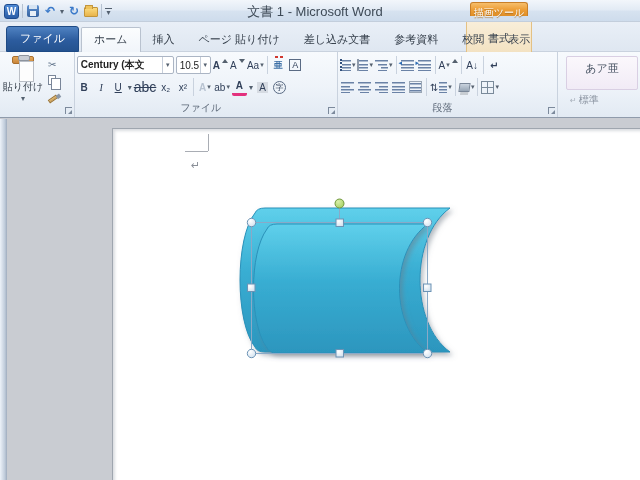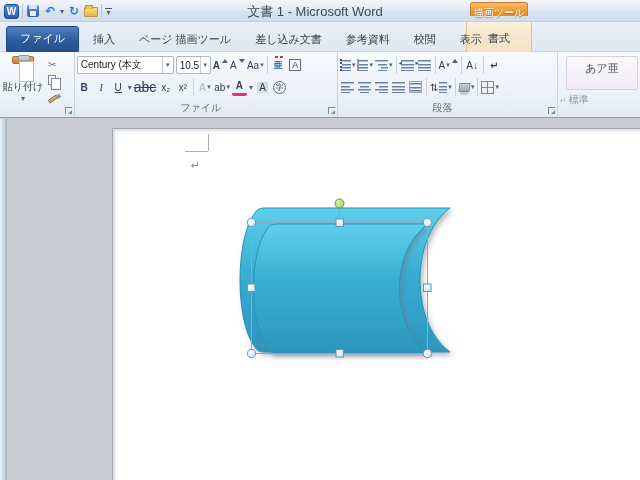--- a/index.html
+++ b/index.html
@@ -68,21 +68,21 @@
   .copyicon:before { content:""; position:absolute; left:2px; top:2px; width:8px; height:10px; background:#fff; border:1px solid #7A8699; }
   .brushicon { width:10px; height:4px; background:linear-gradient(#E8C27A,#C89545); border:1px solid #9C7434; transform:rotate(-35deg); position:relative; top:3px; }
   .brushicon:before { content:""; position:absolute; right:-4px; top:0; width:4px; height:4px; background:#8A97A8; }
 
   
   .g-font { width:268px; }
   .frow { display:flex; align-items:center; gap:2px; height:22px; }
   .combo { display:flex; align-items:center; background:#fff; border:1px solid #ABB5C4; border-radius:2px; height:18px; font-size:10px; color:#222; }
   .combo .val { padding:0 3px; white-space:nowrap; overflow:hidden; }
   .combo .dd { width:11px; align-self:stretch; border-left:1px solid #C6CEDA; display:flex; align-items:center; justify-content:center; font-size:7px; color:#55616F; }
-  .c-name { width:97px; } .c-name .val { width:84px; }
+  .c-name { width:97px;font-weight:bold; } .c-name .val { width:84px; }
   .c-size { width:35px; }
   .rbtn { min-width:15px; height:18px; display:flex; align-items:center; justify-content:center; gap:1px;
     font-size:10px; color:#31405A; border-radius:2px; }
   .rbtn .sm { font-size:7px; color:#55616F; }
   .vsep { width:1px; height:18px; background:#C9D2DE; margin:0 1px; }
   .bold { font-weight:bold; } .ital { font-style:italic; font-family:"Liberation Serif",serif; }
   .und { text-decoration:underline; } .strike { text-decoration:line-through; font-size:14px; }
   .fxgray { color:#B8C3D1; font-weight:bold; }
   .fontcolor { font-weight:bold; border-bottom:3px solid #E3317D; line-height:10px; }
   .shaded { background:#D6DBE2; padding:0 2px; }
@@ -113,21 +113,21 @@
   .bucket { width:11px; height:9px; background:linear-gradient(#C9D3DE,#97A5B5); border:1px solid #7A8798; transform:skewX(-8deg); position:relative; }
   .bucket:after { content:""; position:absolute; left:1px; bottom:-4px; width:8px; height:3px; background:#C8CDD2; }
   .gridicon { width:13px; height:13px; border:1px solid #7A8A9A; background:
       linear-gradient(to right,transparent 5px,#7A8A9A 5px,#7A8A9A 6px,transparent 6px),
       linear-gradient(to bottom,transparent 5px,#7A8A9A 5px,#7A8A9A 6px,transparent 6px); }
 
   
   .g-sty { flex:1; border-right:none; padding-top:4px; }
   .stylebox { margin-left:6px; width:72px; height:34px; background:linear-gradient(#FBF8FC,#F1EBF6);
     border:1px solid #D9CFE3; border-radius:2px; text-align:center; font-size:11px; color:#445060; padding-top:4px; }
-  .stylename { margin-top:3px; font-size:10px; color:#8A93A0; }
+  .stylename { margin-left:10px; margin-top:3px; font-size:10px; color:#8A93A0; }
   .stylename .mk { font-size:8px; color:#A9B1BC; margin-right:2px; }
 
   
   .workspace { position:absolute; left:0; top:119px; right:0; bottom:0; background:#C9CCD2; overflow:hidden; }
   .edgestrip { position:absolute; left:0; top:0; bottom:0; width:7px;
     background:linear-gradient(to right,#EDF2F9,#BFCBDA 70%,#9FACBE); }
   .page { position:absolute; left:112px; top:9px; right:-8px; bottom:-8px; background:#fff;
     border:1px solid #9FA6AF; box-shadow:inset 2px 2px 3px rgba(150,156,165,0.35); }
   .cropmark-v { position:absolute; left:95px; top:5px; width:1px; height:17px; background:#A9ADB4; }
   .cropmark-h { position:absolute; left:72px; top:22px; width:23px; height:1px; background:#A9ADB4; }
@@ -159,22 +159,23 @@
         </span>
     </div>
     <div class="title">文書 1 - Microsoft Word</div>
     <div class="ctxtool">描画ツール</div>
   </div>
 
   <div class="tabrow">
     <div class="ctxcol"></div>
     <div class="tabs">
       <div class="tab file">ファイル</div>
+      <div class="tab active">ホーム</div>
       <div class="tab">挿入</div>
-      <div class="tab">ページ 描画ツール</div>
+      <div class="tab">ページ 貼り付け</div>
       <div class="tab">差し込み文書</div>
       <div class="tab">参考資料</div>
       <div class="tab">校閲</div>
       <div class="tab">表示</div>
     </div>
     <div class="tab fmt">書式</div>
   </div>
 
   <div class="ribbon">
 

